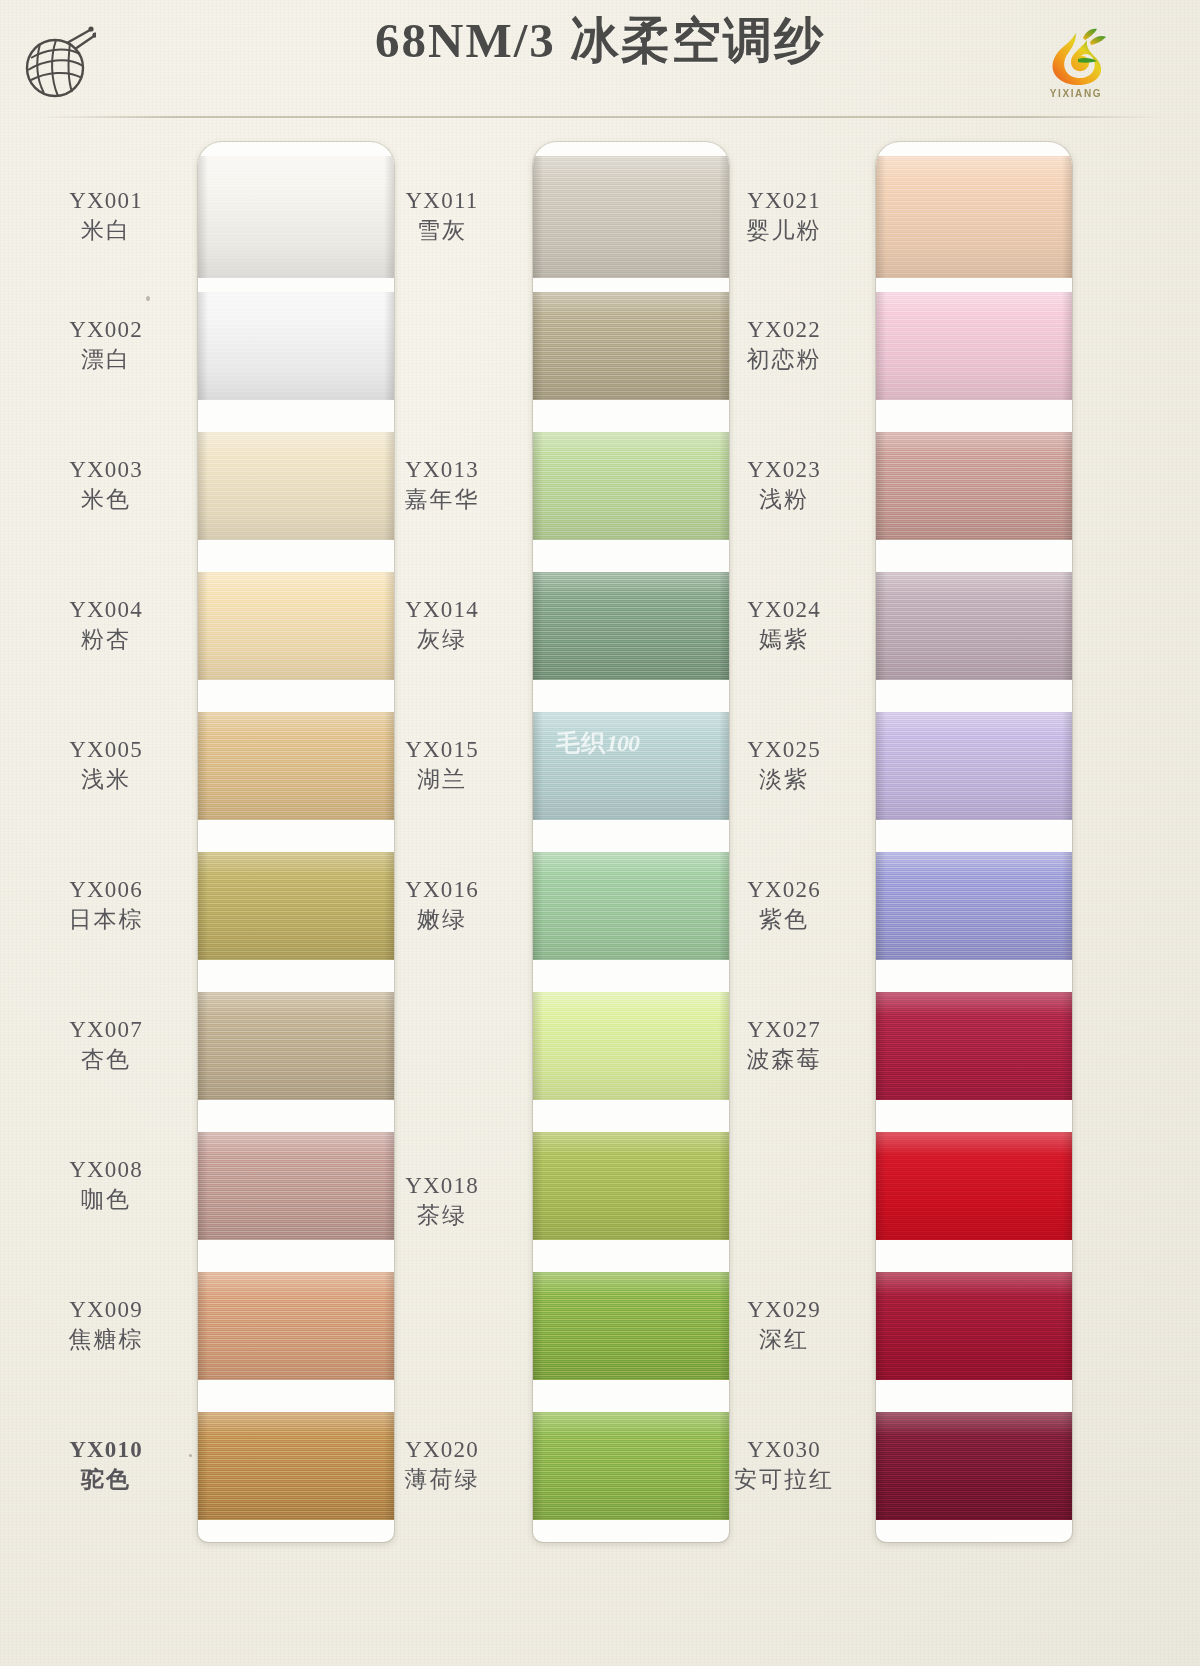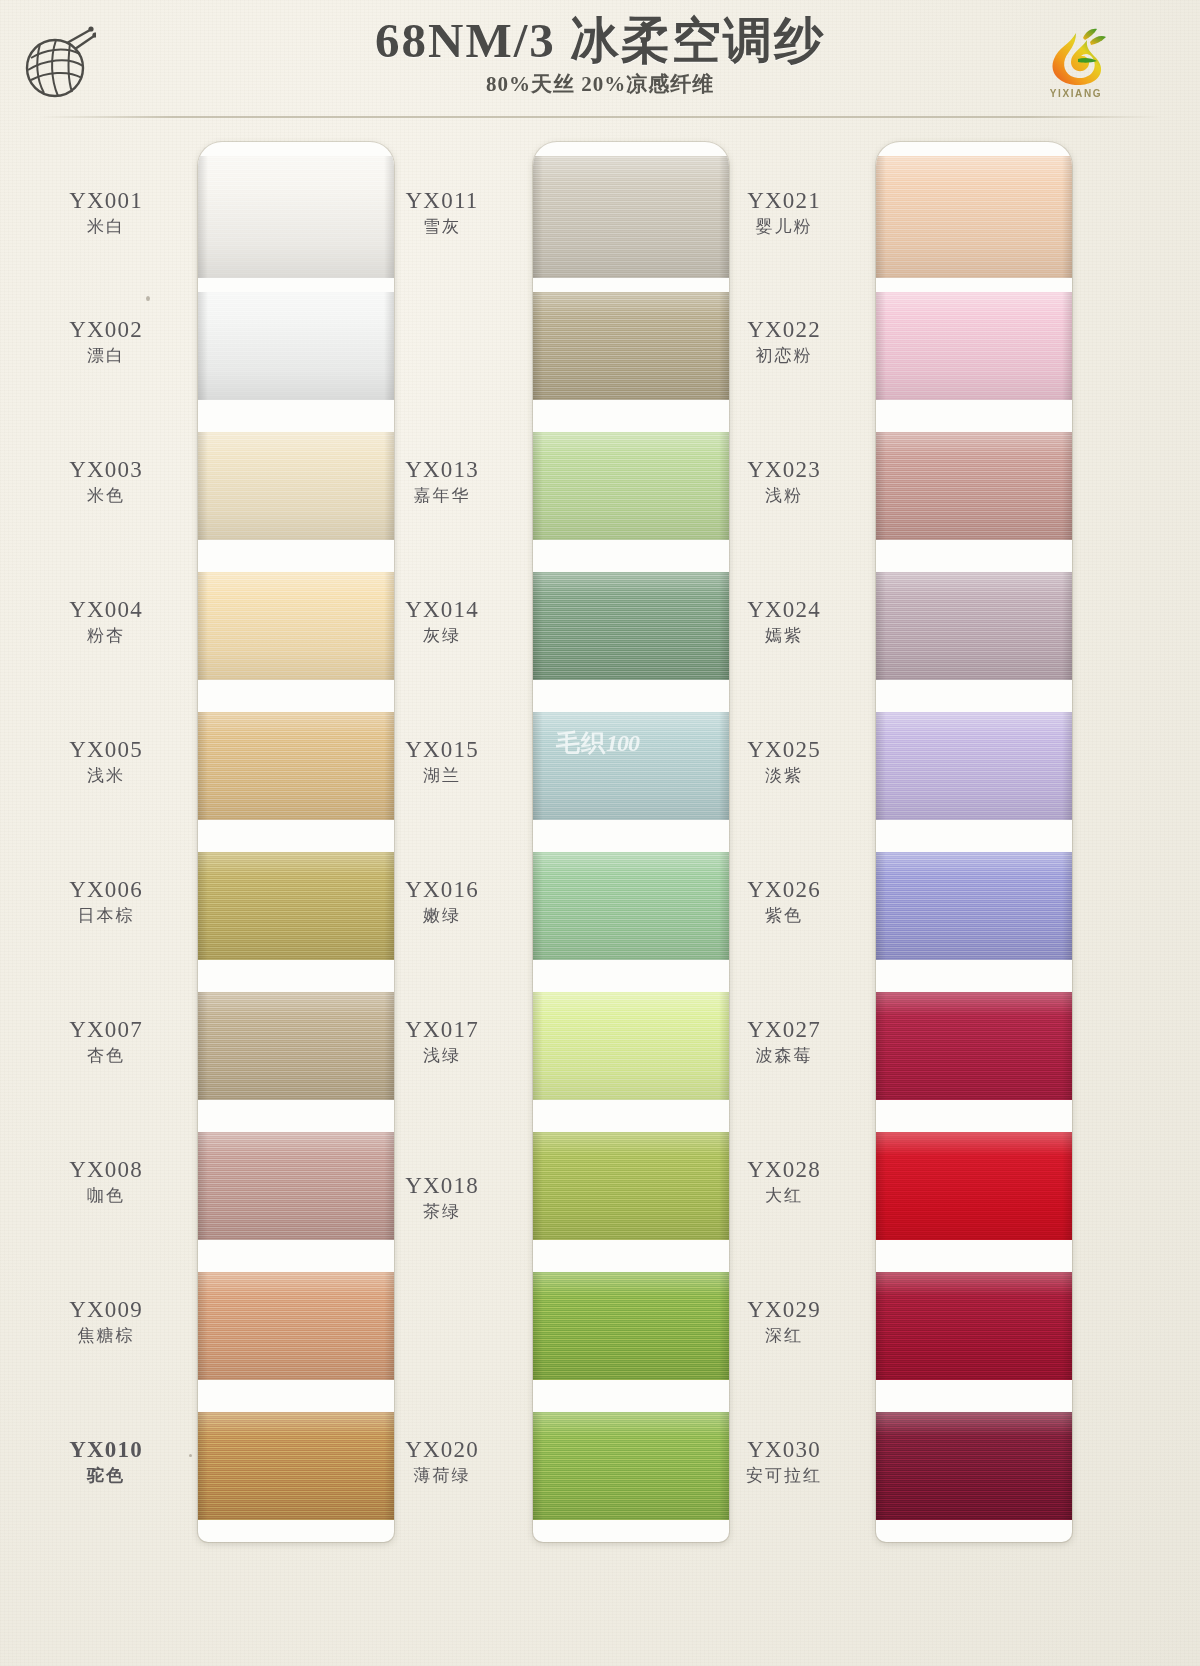--- a/index.html
+++ b/index.html
@@ -75,21 +75,21 @@
   .swatch .edgeR{position:absolute;right:0;top:0;bottom:0;width:10px;background:linear-gradient(270deg,rgba(0,0,0,.13),rgba(0,0,0,0));}
   
   .label{
     position:absolute;width:168px;text-align:center;color:#57565a;
     line-height:1.18;
   }
   .label .code{
     display:block;font-family:"Liberation Serif", serif;font-size:23px;letter-spacing:1.2px;
   }
   .label .name{
-    display:block;font-size:17px;letter-spacing:2px;margin-top:3px;
+    display:block;font-size:23px;letter-spacing:2px;margin-top:3px;
   }
   
   #watermark{
     position:absolute;left:556px;top:727px;width:120px;height:30px;
     font-family:"Liberation Serif", serif;font-size:24px;color:rgba(255,255,255,.72);
     letter-spacing:1px;font-weight:700;pointer-events:none;
   }
   #watermark .wm-num{font-style:italic;letter-spacing:-1px;}
   
   .speck{position:absolute;background:rgba(120,110,95,.45);border-radius:50%;}
@@ -111,21 +111,20 @@
         <path d="M38 16 C32 34 33 56 40 72" fill="none" stroke="#4d4c48" stroke-width="2"></path>
         <path d="M52 19 C50 36 50 56 54 68" fill="none" stroke="#4d4c48" stroke-width="2"></path>
         <line x1="49" y1="19" x2="72" y2="6" stroke="#4d4c48" stroke-width="2.4"></line>
         <line x1="57" y1="25" x2="76" y2="12" stroke="#4d4c48" stroke-width="2.4"></line>
         <circle cx="73" cy="5" r="2.6" fill="#4d4c48"></circle>
         <circle cx="77" cy="11" r="2.6" fill="#4d4c48"></circle>
       </svg>
     </div>
 
     <div id="title">68NM/3 冰柔空调纱</div>
-    <div id="subtitle">80%天丝 20%凉感纤维</div>
 
     <div id="brand">
       <svg id="brand-mark" viewBox="0 0 62 58">
         <defs>
           <linearGradient id="gFlame" x1="0" y1="1" x2="1" y2="0">
             <stop offset="0%" stop-color="#e8541f"></stop>
             <stop offset="35%" stop-color="#f2a01c"></stop>
             <stop offset="65%" stop-color="#e7d022"></stop>
             <stop offset="100%" stop-color="#4fa22a"></stop>
           </linearGradient>
@@ -400,24 +399,20 @@
       <span class="name">灰绿</span>
     </div>
     <div class="label" style="left: 358px; top: 736px;">
       <span class="code">YX015</span>
       <span class="name">湖兰</span>
     </div>
     <div class="label" style="left: 358px; top: 876px;">
       <span class="code">YX016</span>
       <span class="name">嫩绿</span>
     </div>
-    <div class="label" style="left: 358px; top: 1016px;">
-      <span class="code">YX017</span>
-      <span class="name">浅绿</span>
-    </div>
     <div class="label" style="left: 358px; top: 1156px; margin-top: 16px;">
       <span class="code">YX018</span>
       <span class="name">茶绿</span>
     </div>
     <div class="label" style="left: 358px; top: 1436px;">
       <span class="code">YX020</span>
       <span class="name">薄荷绿</span>
     </div>
     <div class="label" style="left: 700px; top: 187px; text-align: center;">
       <span class="code">YX021</span>
@@ -440,24 +435,20 @@
       <span class="name">淡紫</span>
     </div>
     <div class="label" style="left: 700px; top: 876px;">
       <span class="code">YX026</span>
       <span class="name">紫色</span>
     </div>
     <div class="label" style="left: 700px; top: 1016px;">
       <span class="code">YX027</span>
       <span class="name">波森莓</span>
     </div>
-    <div class="label" style="left: 700px; top: 1156px;">
-      <span class="code">YX028</span>
-      <span class="name">大红</span>
-    </div>
     <div class="label" style="left: 700px; top: 1296px;">
       <span class="code">YX029</span>
       <span class="name">深红</span>
     </div>
     <div class="label" style="left: 700px; top: 1436px;">
       <span class="code">YX030</span>
       <span class="name">安可拉红</span>
     </div>
   </div>
 

